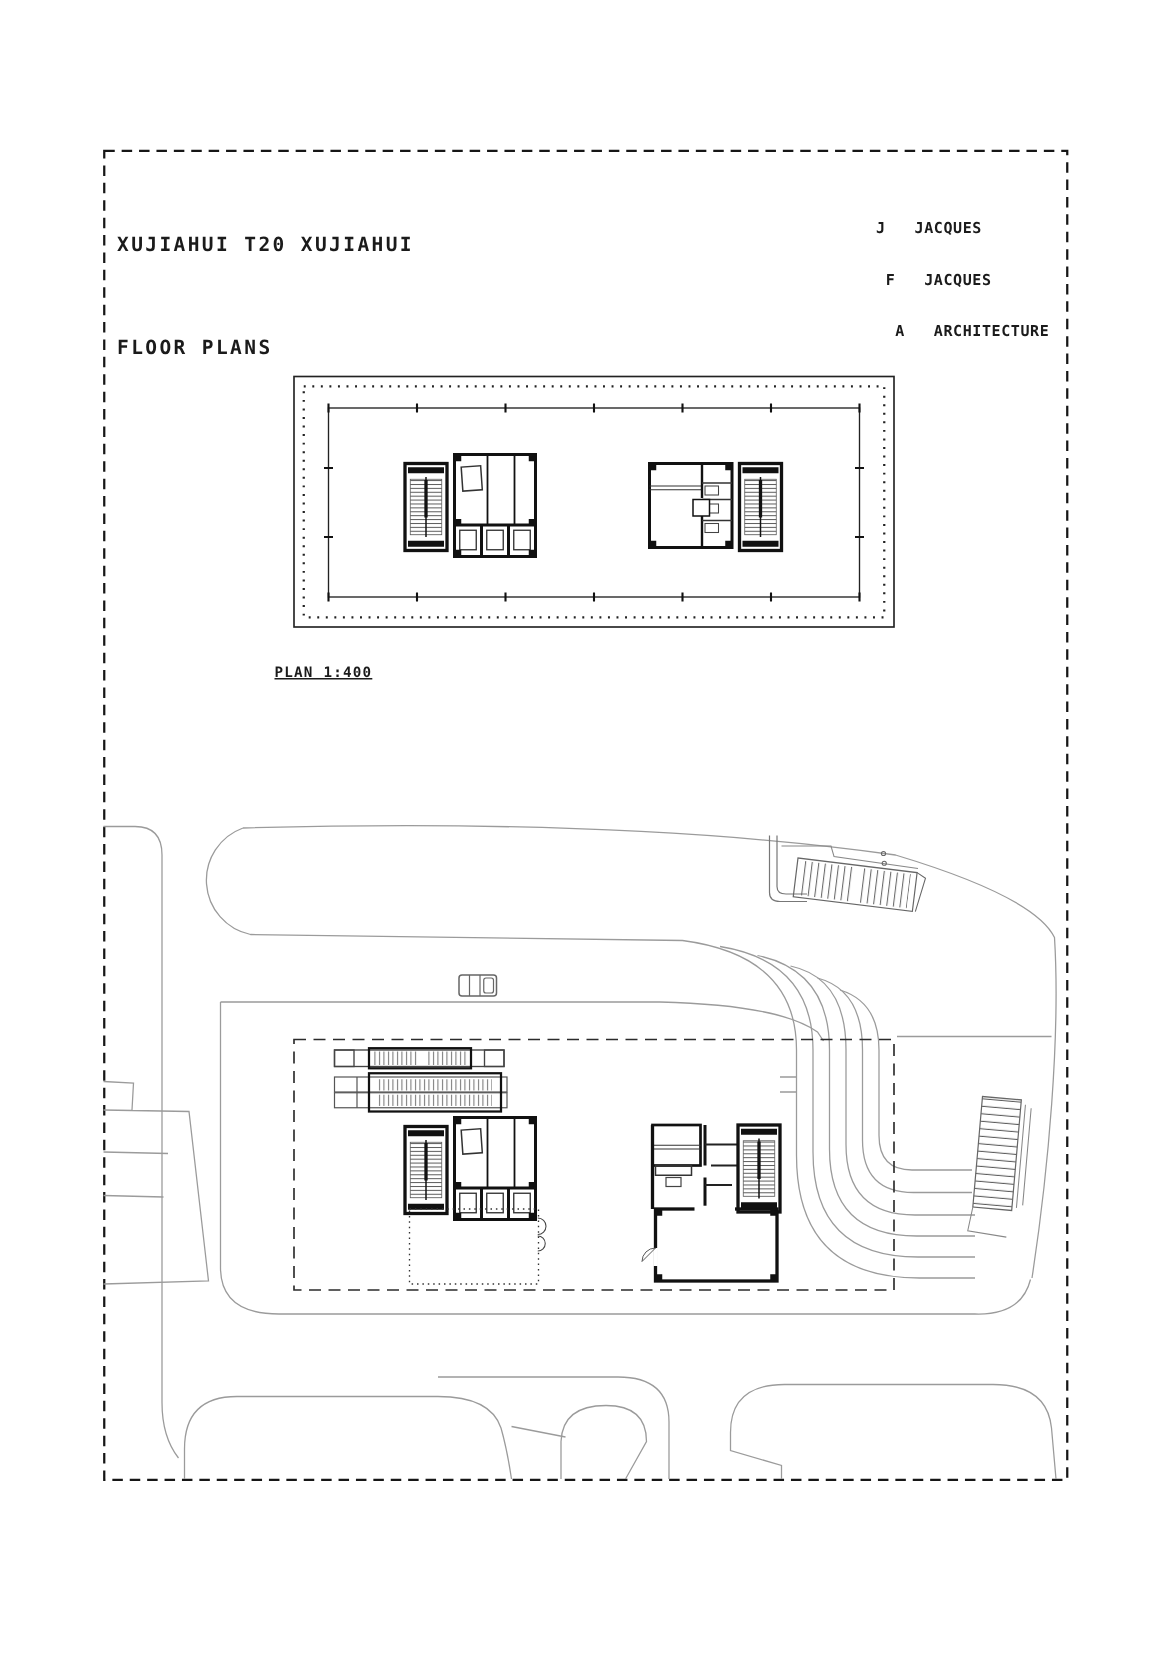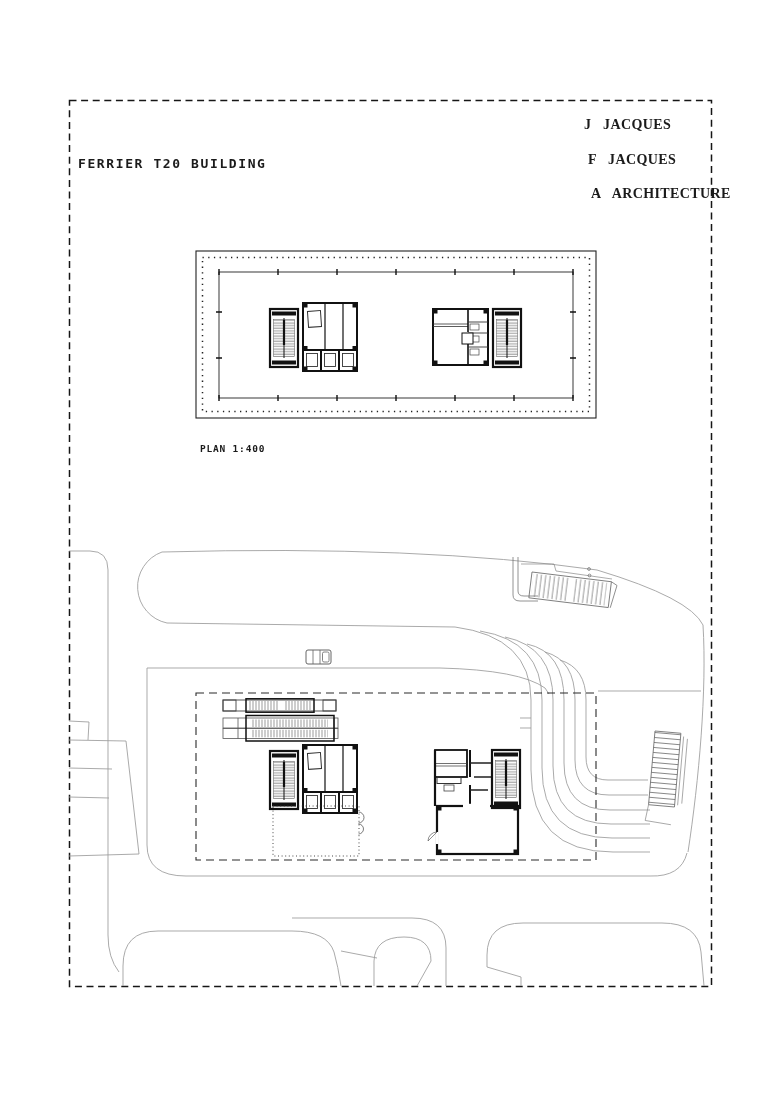--- a/index.html
+++ b/index.html
@@ -3,22 +3,22 @@
 <meta charset="utf-8">
 <style>
   html,body{margin:0;padding:0;background:#fff;}
   #sheet{
     position:relative;width:780px;height:1103px;background:#ffffff;overflow:hidden;
     font-family:"DejaVu Sans Mono","Liberation Mono",monospace;color:#1b1b1b;
   }
   #drawing{position:absolute;left:0;top:0;}
   .txt{position:absolute;white-space:pre;}
   #title{left:78px;top:106px;font-size:13px;font-weight:bold;letter-spacing:1.6px;line-height:23px;}
-  #logo{left:584px;top:96px;font-size:14px;font-weight:bold;letter-spacing:0.4px;line-height:11.5px;font-family:Liberation Serif, serif;}
-  #plan-label{left:200px;top:443px;font-size:9.5px;font-weight:bold;letter-spacing:0.8px;}
+  #logo{left:584px;top:124px;font-size:10px;font-weight:bold;letter-spacing:0.4px;line-height:11.5px;}
+  #plan-label{left:183px;top:443px;font-size:9.5px;font-weight:bold;letter-spacing:0.8px;text-decoration:underline;}
 </style>
 </head>
 <body>
 
 <div id="sheet">
 
   <svg id="drawing" width="780" height="1103" viewBox="0 0 780 1103" xmlns="http://www.w3.org/2000/svg">
     <defs>
       <pattern id="hatchH" width="4" height="2.6" patternUnits="userSpaceOnUse">
         <line x1="0" y1="1" x2="4" y2="1" stroke="#444" stroke-width="0.6"></line>
@@ -186,21 +186,22 @@
         <rect x="2" y="56" width="4.5" height="4.5" fill="#111"></rect>
           <rect x="78.5" y="56" width="4.5" height="4.5" fill="#111"></rect>
         <rect x="2" y="99.5" width="4.5" height="4.5" fill="#111"></rect>
           <rect x="78.5" y="99.5" width="4.5" height="4.5" fill="#111"></rect>
       </g>
       <use href="#stairShaft" x="492" y="750"></use>
     </g>
   </svg>
 
   <div id="title" class="txt">
-    <div>FERRIER T20 BUILDING</div>
+    <div>XUJIAHUI T20 XUJIAHUI</div>
+    <div>FLOOR PLANS</div>
   </div>
 
   <div id="logo" class="txt">
     <div>J   JACQUES</div>
     <div> F   JACQUES</div>
     <div>  A   ARCHITECTURE</div>
   </div>
 
   <div id="plan-label" class="txt">PLAN 1:400</div>
 </div>

